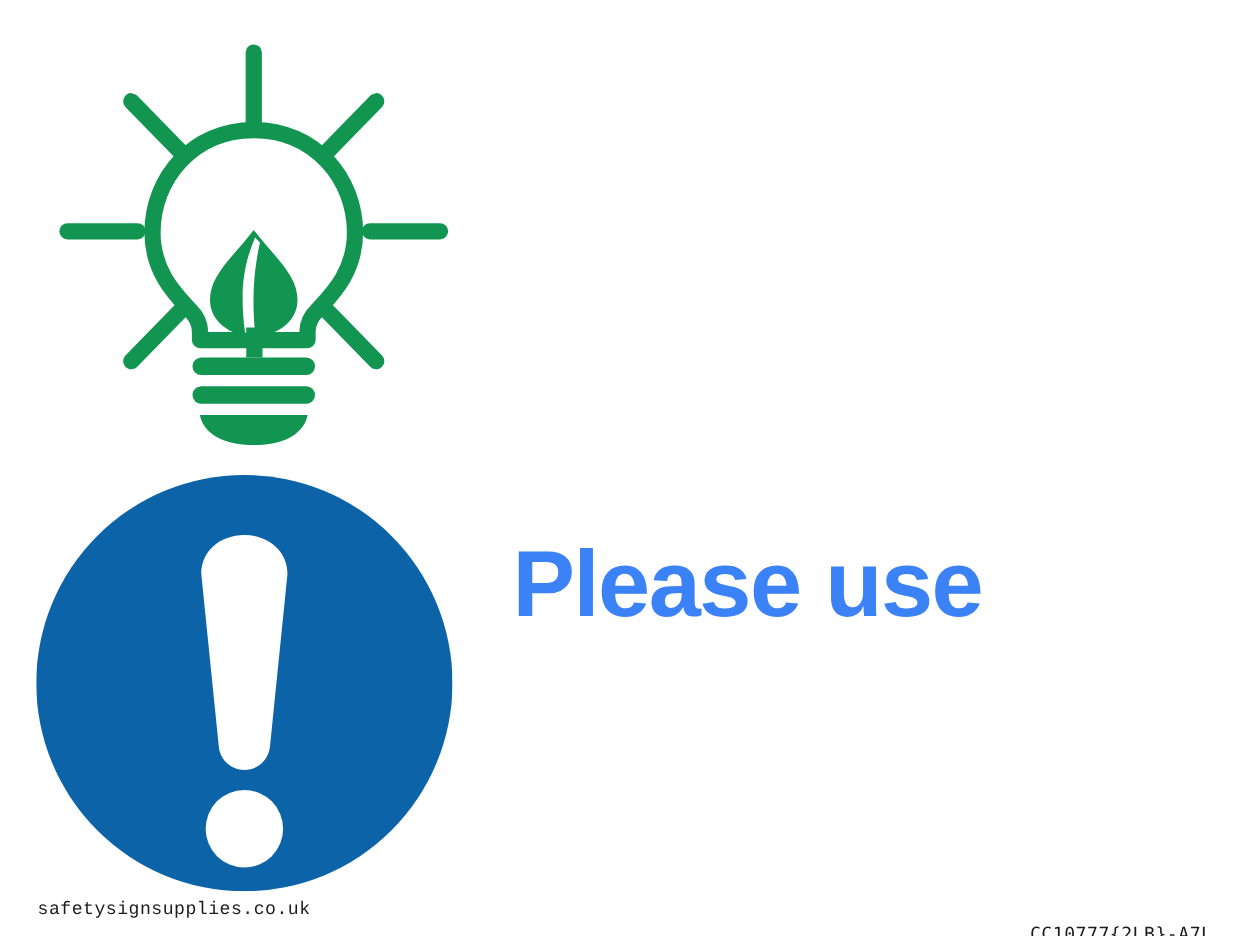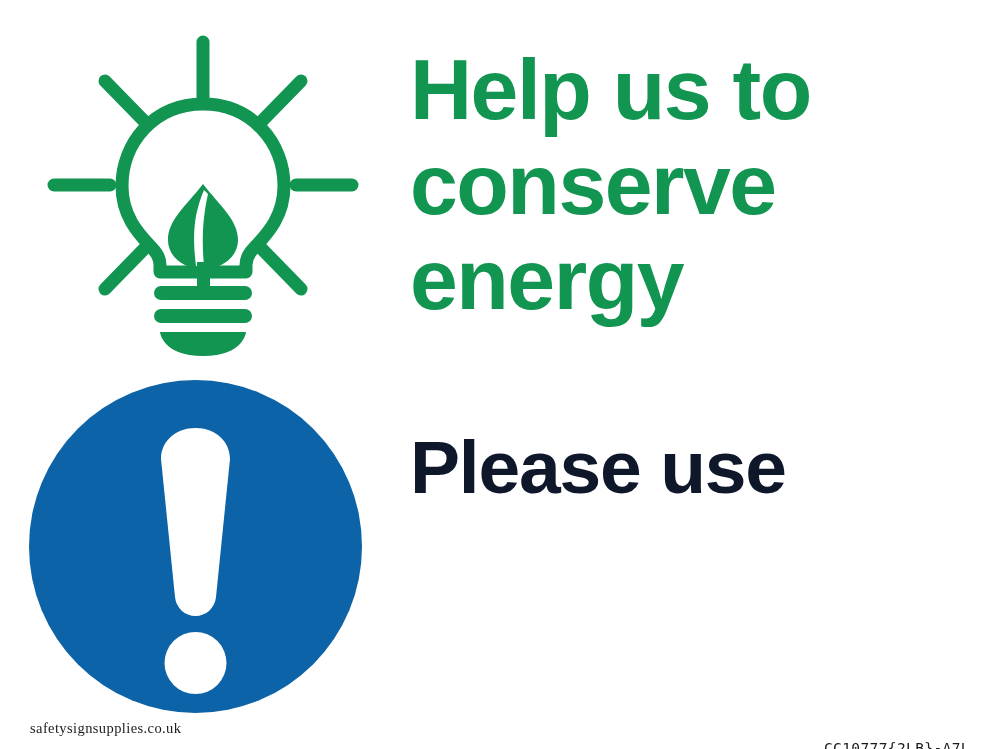--- a/index.html
+++ b/index.html
@@ -50,41 +50,41 @@
     width: 333px;
     height: 333px;
   }
   #blue-text {
     position: absolute;
     left: 410px;
     top: 424px;
     width: 570px;
   }
   .blue-line {
-    color: #0f172a;
+    color: #3b82f6;
     font-weight: bold;
     font-size: 75px;
     line-height: 87px;
     letter-spacing: -1.2px;
     white-space: nowrap;
   }
 
   
   #footer {
     position: absolute;
     left: 0;
     top: 712px;
     width: 1000px;
     height: 37px;
   }
   #footer-site {
     position: absolute;
     left: 30px;
     top: 8px;
-    font-family: Liberation Serif, serif;
+    font-family: Liberation Mono, monospace;
     font-size: 14.5px;
     letter-spacing: 0.4px;
     color: #1b1b1b;
     white-space: nowrap;
   }
   #footer-code {
     position: absolute;
     right: 30px;
     top: 8px;
     font-family: "DejaVu Sans Mono", "Liberation Mono", monospace;
@@ -138,25 +138,20 @@
       <rect x="110" y="252" width="98" height="14" rx="7" fill="#119551"></rect>
       <rect x="110" y="275" width="98" height="14" rx="7" fill="#119551"></rect>
 
       <path d="M 116 298
                L 202 298
                C 202 298 200 322 159 322
                C 118 322 116 298 116 298 Z" fill="#119551"></path>
     </svg>
   </div>
 
-  <div id="green-text">
-    <div class="green-line">Help us to</div>
-    <div class="green-line">conserve</div>
-    <div class="green-line">energy</div>
-  </div>
 
   <div id="mandatory-icon">
     <svg viewBox="0 0 333 333" width="333" height="333" aria-hidden="true">
       <circle cx="166.5" cy="166.5" r="166.5" fill="#0C63A7"></circle>
 
       <path d="M 166.5 48
                C 186 48 201 61 201 79
                L 187 217
                C 186 228 177 236 166.5 236
                C 156 236 147 228 146 217

